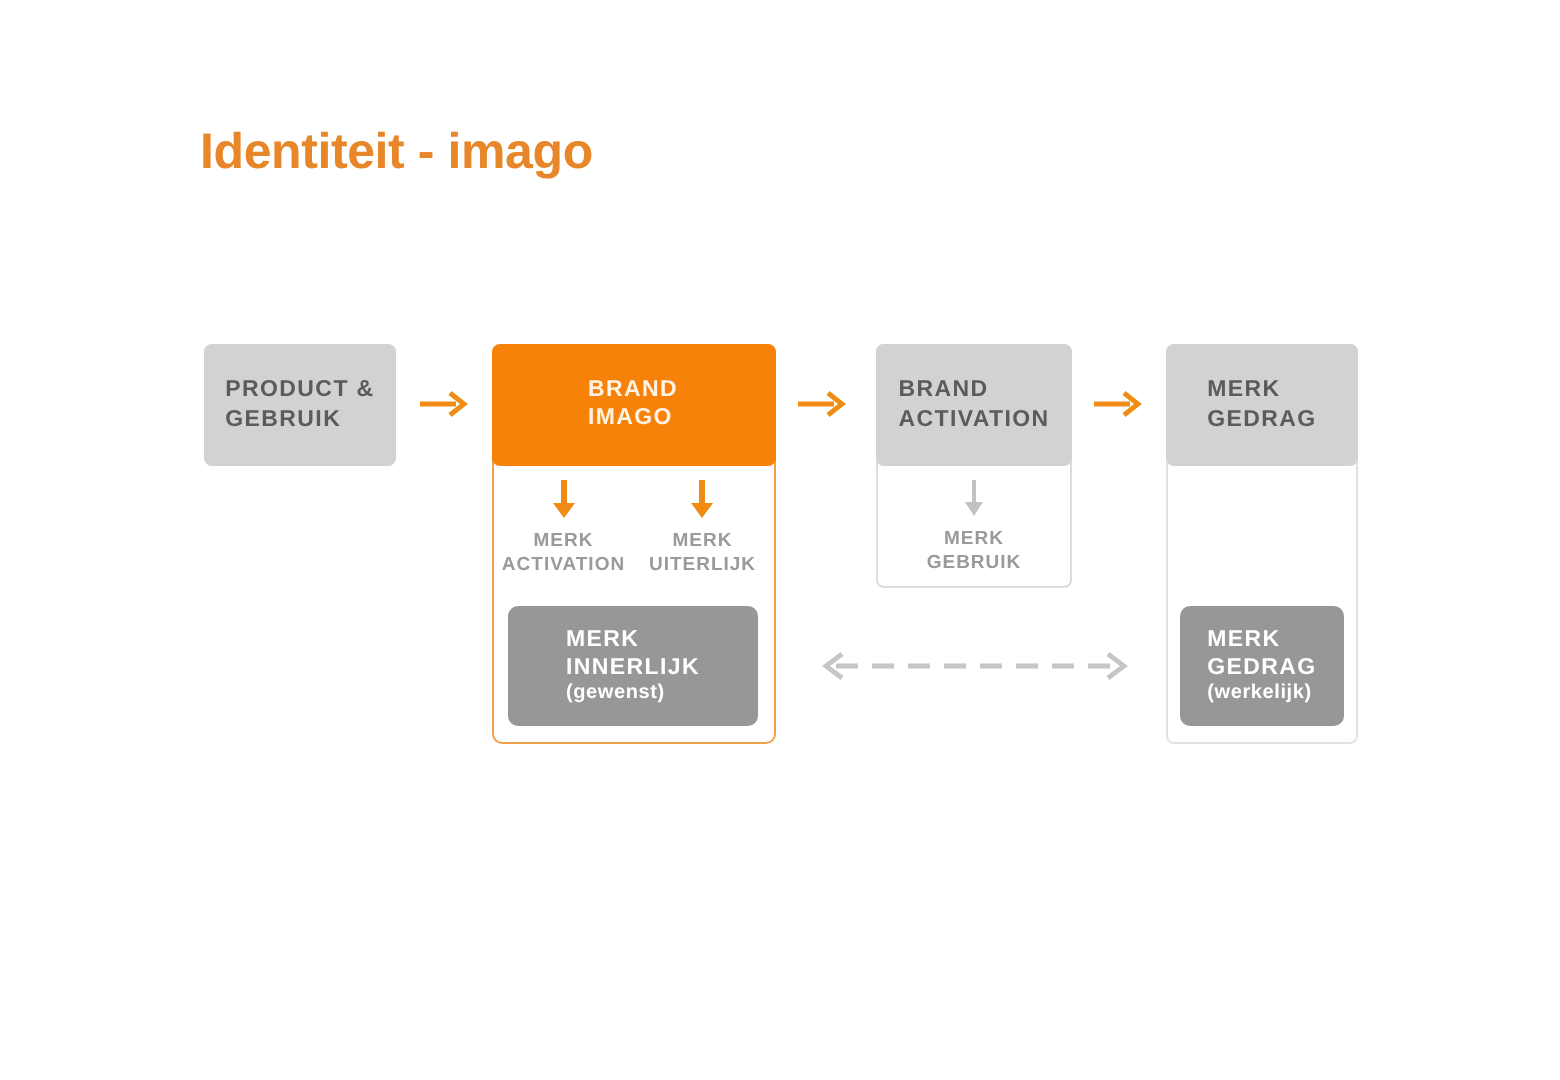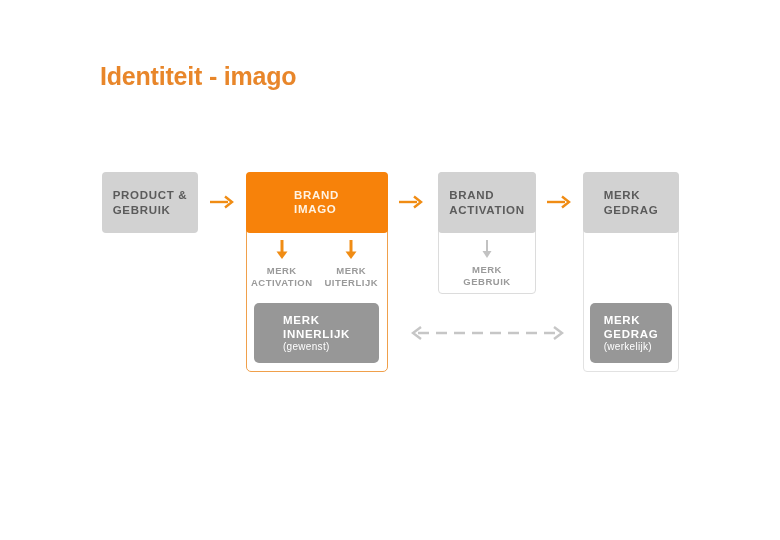--- a/index.html
+++ b/index.html
@@ -139,21 +139,21 @@
     justify-content: center;
   }
   .identity-box .boxlabel {
     font-size: 11.5px;
     font-weight: bold;
     color: #ffffff;
   }
   .paren {
     display: block;
     font-size: 10px;
-    font-weight: normal;
+    font-weight: bold;
     letter-spacing: 0.3px;
   }
 
   
   .col3 {
     position: absolute;
     left: 438px;
     top: 172px;
     width: 98px;
     height: 122px;

